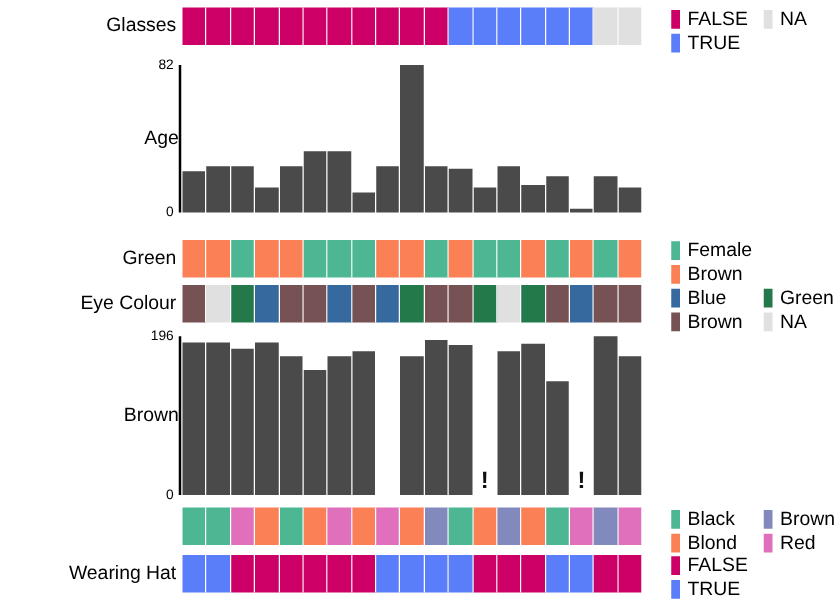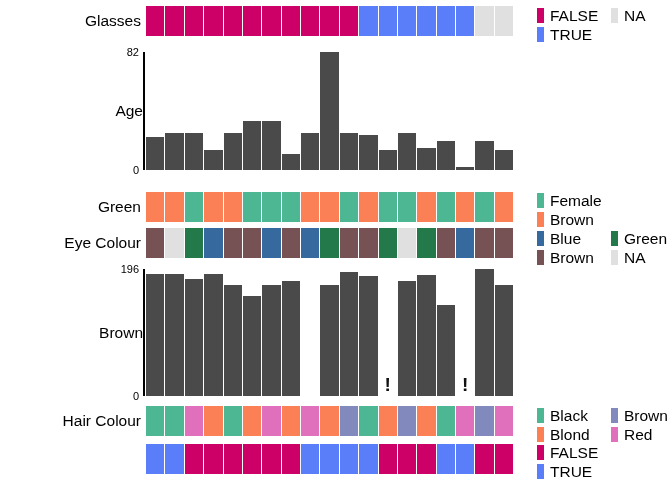--- a/index.html
+++ b/index.html
@@ -337,23 +337,20 @@
             <div class="bar" style="height: 100%; background: rgb(74, 74, 74);"></div>
           </div>
           <div class="barslot">
             <div class="bar" style="height: 87.7551%; background: rgb(74, 74, 74);"></div>
           </div>
         </div>
       </div>
   </div>
 
   <div class="panel" id="panel-hair" style="top:406px;height:30px;">
-    <div class="labelbox">
-      <div class="rowlabel">Hair Colour</div>
-    </div>
     <div class="plot" id="strip-hair">
         <div class="strip">
           <div class="cell" style="background: rgb(77, 183, 147);"></div>
           <div class="cell" style="background: rgb(77, 183, 147);"></div>
           <div class="cell" style="background: rgb(224, 112, 187);"></div>
           <div class="cell" style="background: rgb(251, 128, 85);"></div>
           <div class="cell" style="background: rgb(77, 183, 147);"></div>
           <div class="cell" style="background: rgb(251, 128, 85);"></div>
           <div class="cell" style="background: rgb(224, 112, 187);"></div>
           <div class="cell" style="background: rgb(251, 128, 85);"></div>
@@ -388,20 +385,23 @@
           <span class="legtxt">Blond</span>
         </div>
         <div class="legitem legcol2">
           <span class="swatch" style="background: rgb(224, 112, 187);"></span>
           <span class="legtxt">Red</span>
         </div>
       </div>
     </div>
 
   <div class="panel" id="panel-hat" style="top:444px;height:30px;">
+    <div class="labelbox">
+      <div class="rowlabel">Wearing Hat</div>
+    </div>
     <div class="plot" id="strip-hat">
         <div class="strip">
           <div class="cell" style="background: rgb(90, 125, 250);"></div>
           <div class="cell" style="background: rgb(90, 125, 250);"></div>
           <div class="cell" style="background: rgb(204, 0, 102);"></div>
           <div class="cell" style="background: rgb(204, 0, 102);"></div>
           <div class="cell" style="background: rgb(204, 0, 102);"></div>
           <div class="cell" style="background: rgb(204, 0, 102);"></div>
           <div class="cell" style="background: rgb(204, 0, 102);"></div>
           <div class="cell" style="background: rgb(204, 0, 102);"></div>

